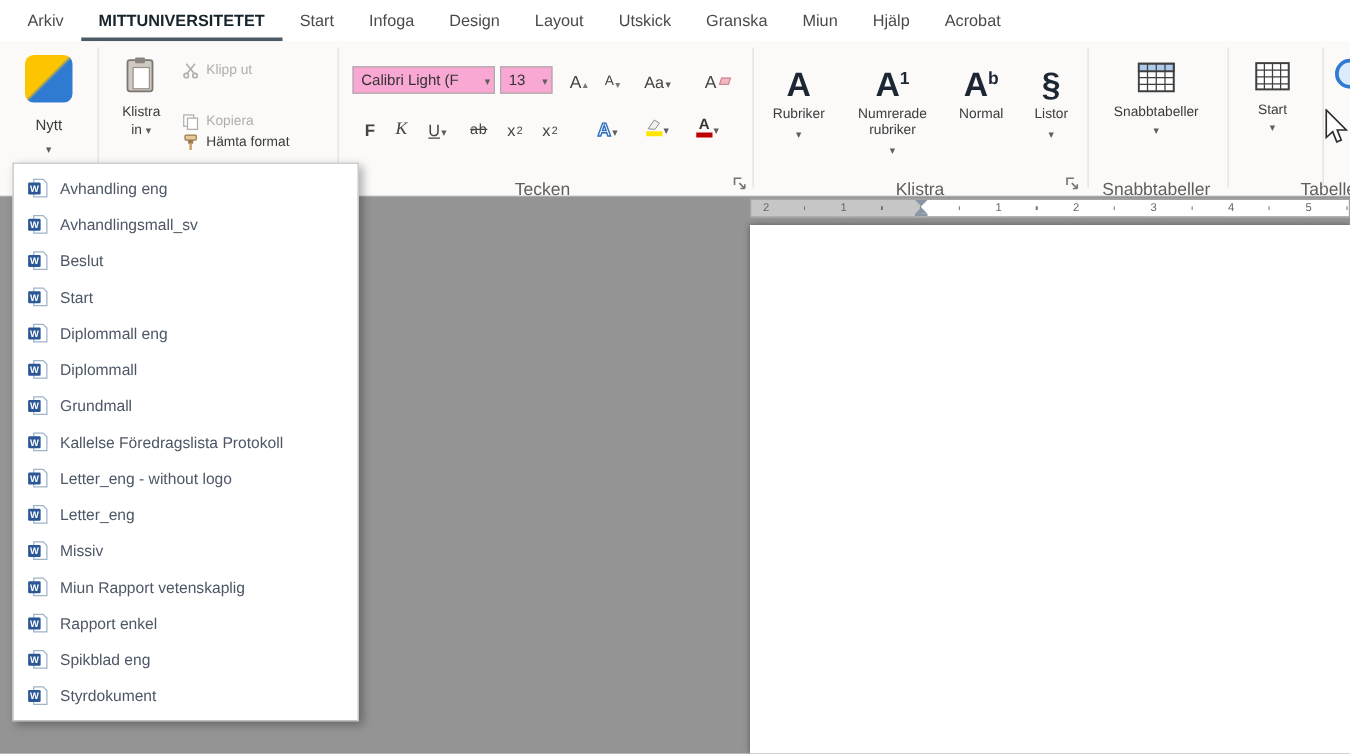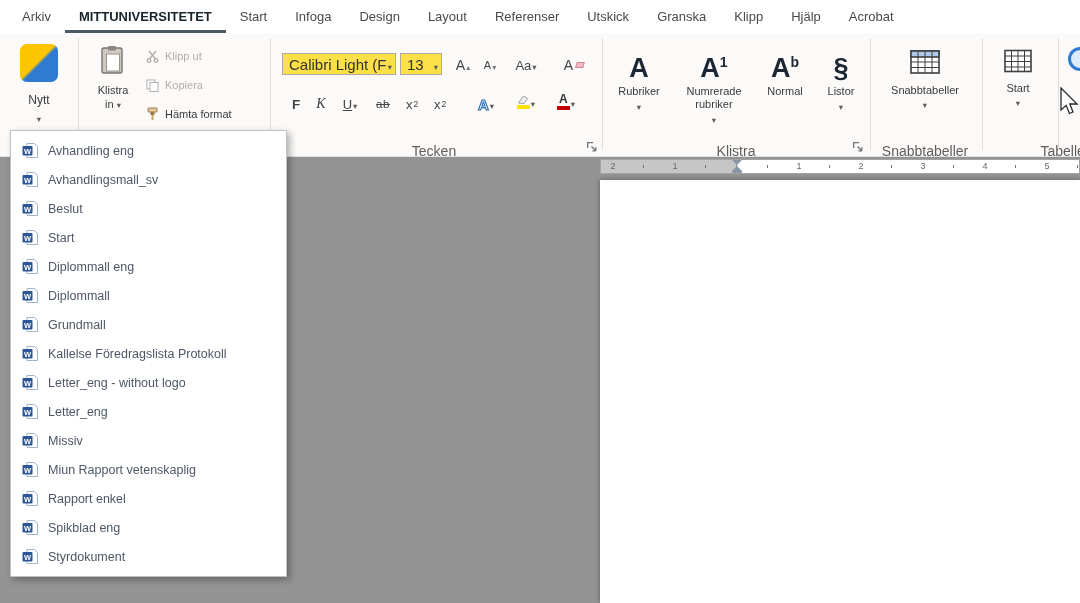--- a/index.html
+++ b/index.html
@@ -27,21 +27,21 @@
   .nytt-label{font-size:12px;color:#3b3b3b;margin-top:11px}
   .nytt .chev{margin-top:5px}
 
   .big-btn{position:absolute;display:flex;flex-direction:column;align-items:center}
   .paste{left:84px;top:4px;width:58px;height:114px}
   .paste svg{margin-top:8px}
   .btn-label{font-size:11px;color:#3b3b3b;text-align:center;line-height:14px;margin-top:8px}
   .small-btn{position:absolute;left:146px;width:122px;height:24px;display:flex;align-items:center;gap:6px;font-size:11px;color:#3b3b3b}
   .small-btn.disabled{color:#b0aeac}
 
-  .combo{position:absolute;height:22px;background:#fde047;border:1px solid #acaaa8;display:flex;align-items:center;padding:0 3px 0 6px;font-size:15px;color:#333}
+  .combo{position:absolute;height:22px;background:#f9a8d4;border:1px solid #acaaa8;display:flex;align-items:center;padding:0 3px 0 6px;font-size:12px;color:#333}
   .combo .combo-text{flex:1;white-space:nowrap;overflow:hidden}
   .fmt-btn{position:absolute;height:22px;display:flex;align-items:center;justify-content:center;gap:1px;color:#444;font-size:13px}
   .b-bold{font-weight:700;font-size:13.5px}
   .b-italic{font-style:italic;font-family:"Liberation Serif",serif;font-size:14px}
   .b-underline{text-decoration:underline;font-size:13px}
   .b-strike{text-decoration:line-through;font-size:11.5px;letter-spacing:.5px}
   .fmt-btn sub{font-size:8.5px}
   .fmt-btn sup{font-size:8.5px}
   .fx-a{font-weight:700;font-size:15px;color:#fff;-webkit-text-stroke:1.1px #2f6fbe;text-shadow:0 0 1px #2f6fbe}
   .color-stack{display:flex;flex-direction:column;align-items:center;line-height:1}
@@ -120,34 +120,31 @@
       </div>
 
       <div class="tab">
         <span class="tab-label">Design</span>
       </div>
 
       <div class="tab">
         <span class="tab-label">Layout</span>
       </div>
 
-      <div class="tab">
-        <span class="tab-label">Referenser</span>
-      </div>
 
       <div class="tab">
         <span class="tab-label">Utskick</span>
       </div>
 
       <div class="tab">
         <span class="tab-label">Granska</span>
       </div>
 
       <div class="tab">
-        <span class="tab-label">Klipp</span>
+        <span class="tab-label">Miun</span>
       </div>
 
       <div class="tab">
         <span class="tab-label">Hjälp</span>
       </div>
 
       <div class="tab">
         <span class="tab-label">Acrobat</span>
       </div>
     </div>
@@ -173,21 +170,21 @@
       </div>
     </div>
     <div class="small-btn disabled" style="top:11px">
       <svg width="13" height="13" viewBox="0 0 13 13">
         <path d="M3 1 L9.5 9 M10 1 L3.5 9" stroke="#b0aeac" stroke-width="1.3" fill="none"></path>
         <circle cx="3" cy="10.5" r="1.8" fill="none" stroke="#b0aeac" stroke-width="1.3"></circle>
         <circle cx="10" cy="10.5" r="1.8" fill="none" stroke="#b0aeac" stroke-width="1.3"></circle>
       </svg>
       <span>Klipp ut</span>
     </div>
-    <div class="small-btn disabled" style="top:40px">
+    <div class="small-btn disabled" style="top:52px">
       <svg width="13" height="13" viewBox="0 0 13 13">
         <rect x="1" y="1" width="8" height="9" fill="#fff" stroke="#b0aeac"></rect>
         <rect x="4" y="3.5" width="8" height="9" fill="#fff" stroke="#b0aeac"></rect>
       </svg>
       <span>Kopiera</span>
     </div>
     <div class="small-btn" style="top:69px">
       <svg width="13" height="14" viewBox="0 0 13 14">
         <rect x="2" y="1" width="9" height="4" rx="0.8" fill="#e8c89a" stroke="#9a7a4a" stroke-width="1"></rect>
         <rect x="4.5" y="5" width="4" height="3" fill="#9a7a4a"></rect>

